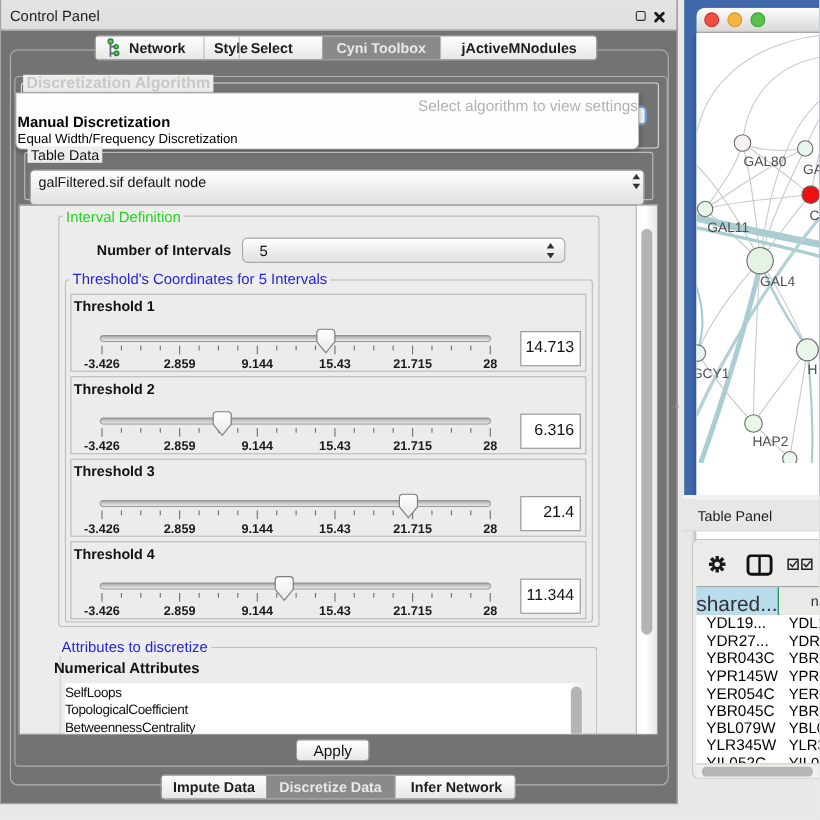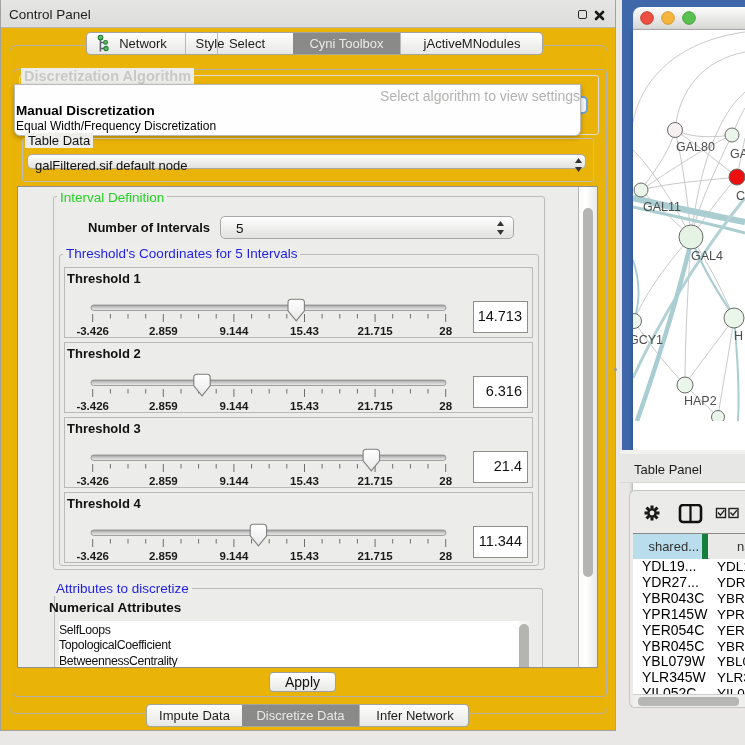--- a/index.html
+++ b/index.html
@@ -1,20 +1,20 @@
 <!DOCTYPE html>
 <html><head><meta charset="utf-8"><style>
 * { margin:0; padding:0; box-sizing:border-box; }
 html,body { width:745px; height:745px; background:#e9e8e6; font-family:"Liberation Sans",sans-serif; overflow:hidden; position:relative; }
 .abs { position:absolute; }
-#cp { position:absolute; left:0; top:0; width:616px; height:731px; background:#eab308; border:1px solid #a2a2a0; border-top:none; }
+#cp { position:absolute; left:0; top:0; width:616px; height:731px; background:#737373; border:1px solid #a2a2a0; border-top:none; }
 #cptitle { position:absolute; left:0; top:0; width:614px; height:28px; background:linear-gradient(#e5e5e3,#dddddb); border-bottom:1px solid #b6b6b4; }
 #cptitle span { position:absolute; left:8px; top:7px; font-size:13.5px; color:#1e1e1e; }
 .seg { position:absolute; height:23px; background:linear-gradient(#fefefe,#e7e7e5); border:1px solid #a3a3a1; border-radius:4px; overflow:hidden; }
-.seg .it { position:absolute; top:0; height:100%; font-size:13px; font-weight:400; color:#1c1c1c; text-align:center; line-height:22px; border-left:1px solid #b9b9b7; }
+.seg .it { position:absolute; top:0; height:100%; font-size:13px; font-weight:700; color:#1c1c1c; text-align:center; line-height:22px; border-left:1px solid #b9b9b7; }
 .seg .it.first { border-left:none; }
 .seg .it.on { background:#8a8a88; color:#e9e9e9; border-left:none; }
 .grp { position:absolute; border:1px solid #bcbcba; border-radius:3px; }
 .leg { position:absolute; font-size:13.5px; background:#ededeb; padding:0 3px; white-space:nowrap; }
 .combo { position:absolute; background:linear-gradient(#ffffff,#e9e9e7 70%,#e2e2e0); border:1px solid #a8a8a6; border-radius:5px; font-size:13.5px; color:#111; }
 .tbox { position:absolute; left:63px; width:469px; height:71px; border:1px solid #b9b9b7; background:#ececea; }
 .tlab { position:absolute; left:2px; top:3px; font-size:13px; font-weight:bold; color:#111; }
 .vbox { position:absolute; left:408px; top:33px; width:55px; height:32px; background:#fff; border:1px solid #8f8f8d; font-size:14.5px; color:#111; text-align:right; padding:6px 5px 0 0; }
 svg { display:block; }
 </style></head><body>
@@ -52,21 +52,21 @@
  <div class="abs" style="left:575px;top:96px;width:12px;height:18px;border:2.4px solid #6ba2d8;border-radius:5px;background:#f4f6f8"></div>
 
  <div class="abs" style="left:13px;top:84px;width:567px;height:52px;background:#fefefe;border:1px solid #b9b9b7;border-radius:0 0 6px 6px;box-shadow:0 2px 5px rgba(0,0,0,0.28)">
    <div class="abs" style="left:0;top:3px;width:100%;text-align:right;font-size:14px;color:#b2b2b0">Select algorithm to view settings</div>
    <div class="abs" style="left:1px;top:18px;font-size:13.5px;font-weight:bold;color:#000">Manual Discretization</div>
    <div class="abs" style="left:1px;top:34px;font-size:12px;color:#000">Equal Width/Frequency Discretization</div>
  </div>
 
  <div class="grp" style="left:21px;top:138px;width:572px;height:44px"></div>
  <div class="leg" style="left:24px;top:133px;color:#111;font-size:13px">Table Data</div>
- <div class="combo" style="left:26px;top:154px;width:559px;height:15px;padding:2.5px 0 0 7px;font-size:13px">galFiltered.sif default node
+ <div class="combo" style="left:26px;top:154px;width:559px;height:33px;padding:2.5px 0 0 7px;font-size:13px">galFiltered.sif default node
    <svg class="abs" style="right:2px;top:3px" width="9" height="14">
         <path d="M4.5,0 L8,5 L1,5 z" fill="#333"></path>
         <path d="M4.5,14 L8,9 L1,9 z" fill="#333"></path>
       </svg>
  </div>
 
  <div class="abs" style="left:16px;top:186px;width:581px;height:482px;border:1px solid #8f8f8d;background:#ececea"></div>
 
  <div class="abs" style="left:577px;top:187px;width:19px;height:480px;background:linear-gradient(90deg,#fbfbfb,#ffffff 40%,#e8e8e6);border-left:1px solid #b5b5b3"></div>
  <div class="abs" style="left:582px;top:208px;width:10px;height:369px;background:#b4b4b2;border-radius:5px"></div>
@@ -341,21 +341,21 @@
     <rect x="39" y="1" width="21" height="17" rx="3" fill="none" stroke="#111" stroke-width="2.6"></rect>
     <line x1="49.5" y1="1" x2="49.5" y2="18" stroke="#111" stroke-width="2.2"></line>
     <g stroke="#222" stroke-width="1.4" fill="none">
       <rect x="75.5" y="4.5" width="9" height="9"></rect>
         <path d="M77,8.5 l2.4,2.6 4,-5"></path>
       <rect x="88" y="4.5" width="9" height="9"></rect>
         <path d="M89.5,8.5 l2.4,2.6 4,-5"></path>
     </g>
   </svg>
   <div class="abs" style="left:3px;top:42px;width:113px;height:26px;border-top:1.5px solid #8a8a88;border-bottom:1px solid #9b9b99">
-    <div class="abs" style="left:0;top:0;width:75px;height:25px;background:#b9ddec;border-right:6px solid #15803d;text-align:right;font-size:13px;color:#333;padding:5px 3px 0 0">shared...</div>
+    <div class="abs" style="left:0;top:0;width:75px;height:25px;background:#b9ddec;border-right:1px solid #15803d;text-align:right;font-size:19px;color:#333;padding:5px 3px 0 0">shared...</div>
     <div class="abs" style="left:76px;top:0;width:40px;height:25px;background:#e9e9e7;font-size:13px;color:#333;padding:5px 0 0 28px">na</div>
   </div>
   <div class="abs" style="left:3px;top:68px;width:113px;height:135px;background:#fff;overflow:hidden">
     <div style="font-size:14px;color:#000000;padding:0 0 0 9px;line-height:15.9px">YDL19...<br>YDR27...<br>YBR043C<br>YPR145W<br>YER054C<br>YBR045C<br>YBL079W<br>YLR345W<br>YIL052C</div>
     <div class="abs" style="left:84px;top:0;font-size:13.5px;color:#000;line-height:15.9px">YDL1<br>YDR2<br>YBR0<br>YPR1<br>YER0<br>YBR0<br>YBL0<br>YLR3<br>YIL0</div>
   </div>
   <div class="abs" style="left:3px;top:203px;width:113px;height:13px;background:#f0f0ee;border-top:1px solid #cccccb">
     <div class="abs" style="left:5px;top:2px;width:101px;height:8.5px;background:#b6b6b4;border-radius:4px"></div>
   </div>
 </div>

